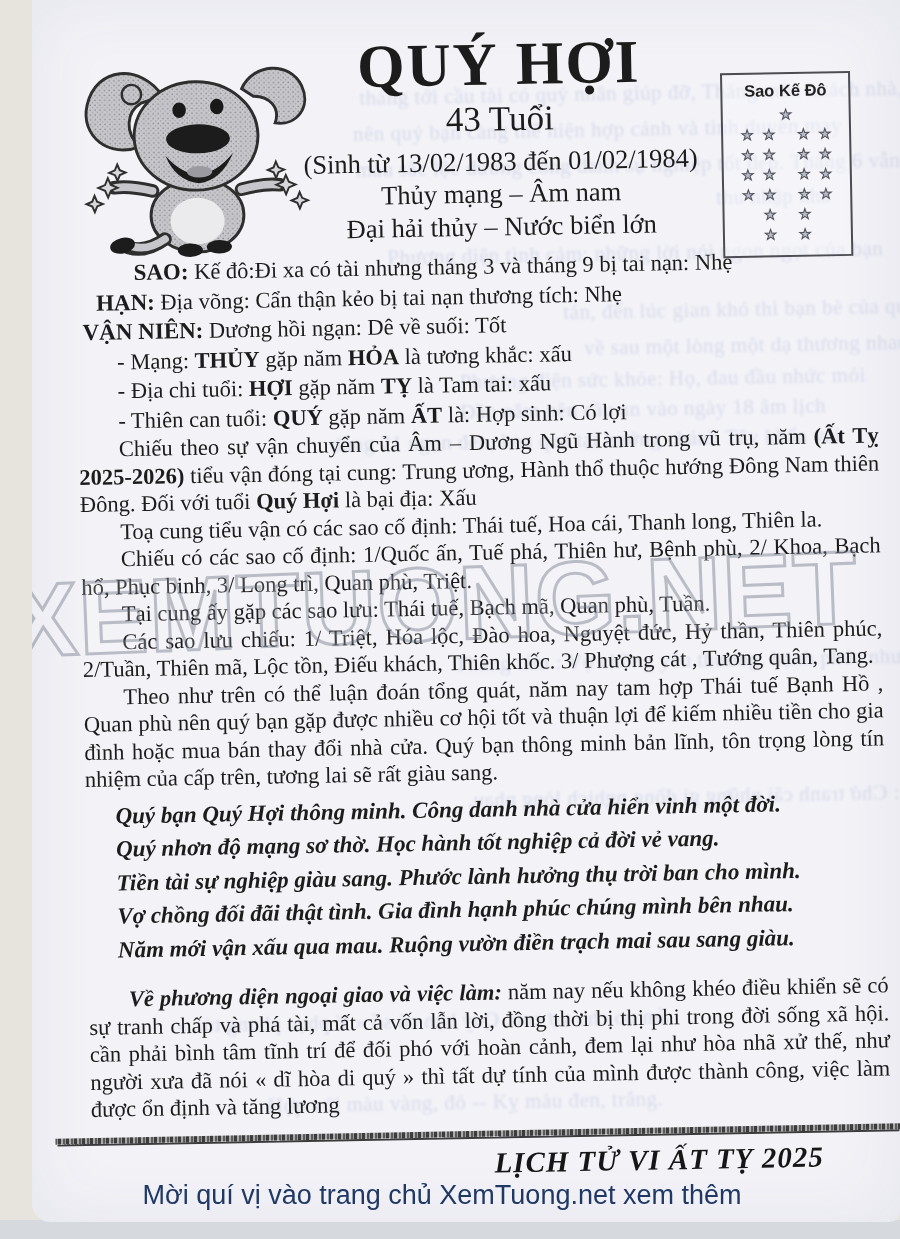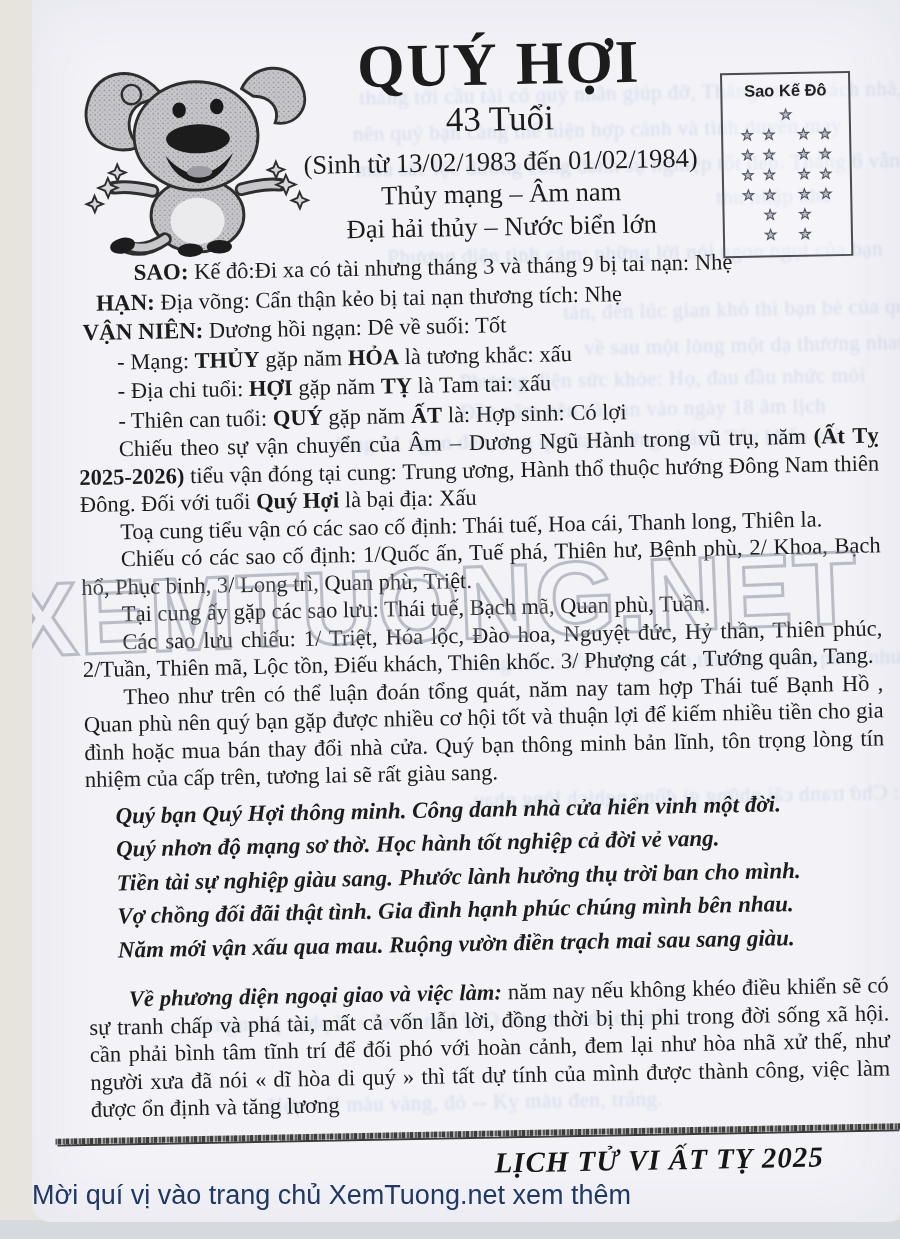--- a/index.html
+++ b/index.html
@@ -78,21 +78,21 @@
   .rule{
     margin:14px 10px 0 12px;height:6px;
     background:repeating-linear-gradient(90deg,#5a5a5a 0 2px,#9a9a9a 2px 3px,#3c3c3c 3px 6px,#ababab 6px 8px);
     box-shadow:0 4px 0 -2px #3a3a3a;
   }
   .book-title{
     margin:10px 88px 0 0;text-align:right;
     font-weight:bold;font-style:italic;font-size:29px;letter-spacing:1px;color:#161616;
   }
   .banner{
-    position:absolute;left:0;width:100%;top:1180px;z-index:6;
+    position:absolute;left:0;width:100%;top:1180px;text-align:center;z-index:6;
     font-family:"Liberation Sans",sans-serif;font-size:27px;color:#1f3864;
     padding-right:48px;box-sizing:border-box;
   }
   
   .watermark{
     position:absolute;left:-24px;top:552px;z-index:5;pointer-events:none;
     transform:rotate(-2.3deg);
     font-family:"Liberation Sans",sans-serif;font-weight:bold;font-size:104px;line-height:1;
     letter-spacing:1px;white-space:nowrap;
     color:rgba(250,250,255,.16);

